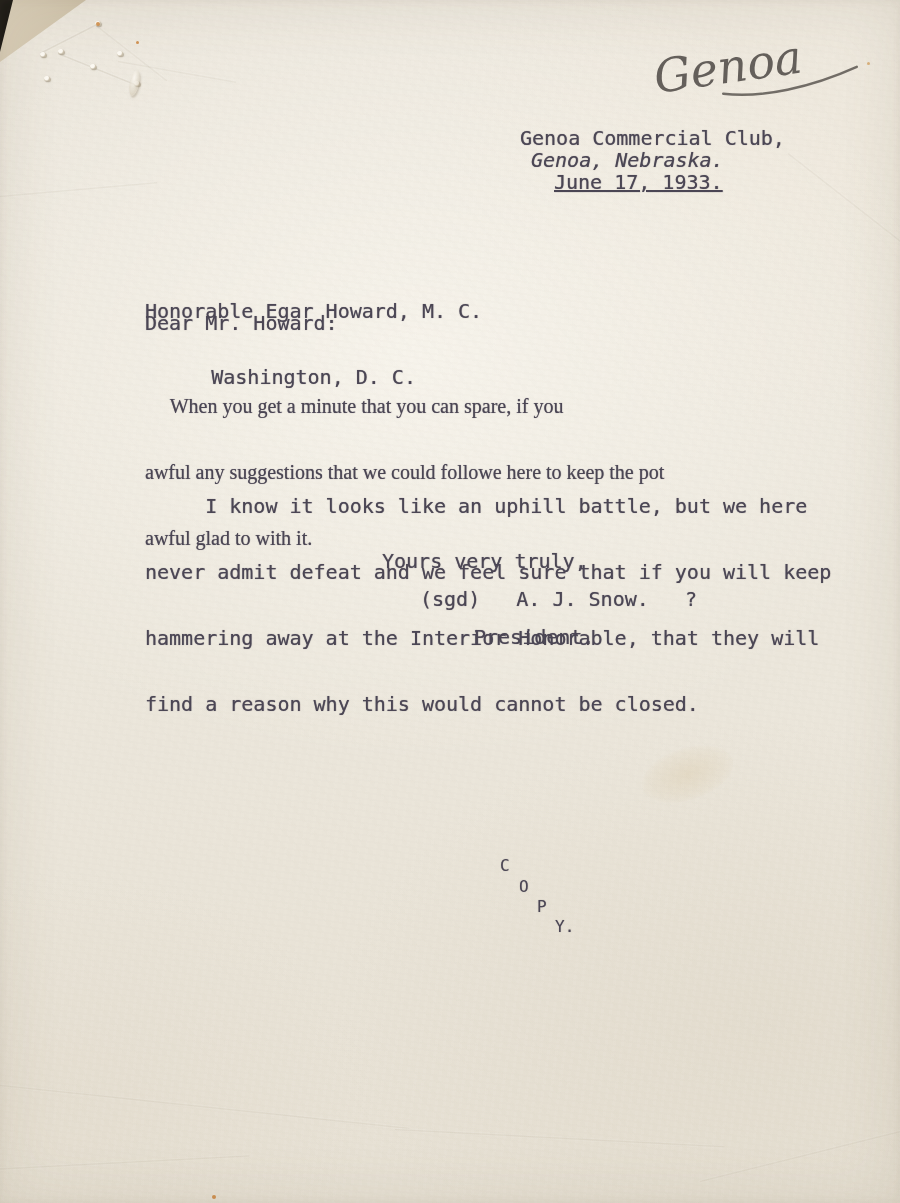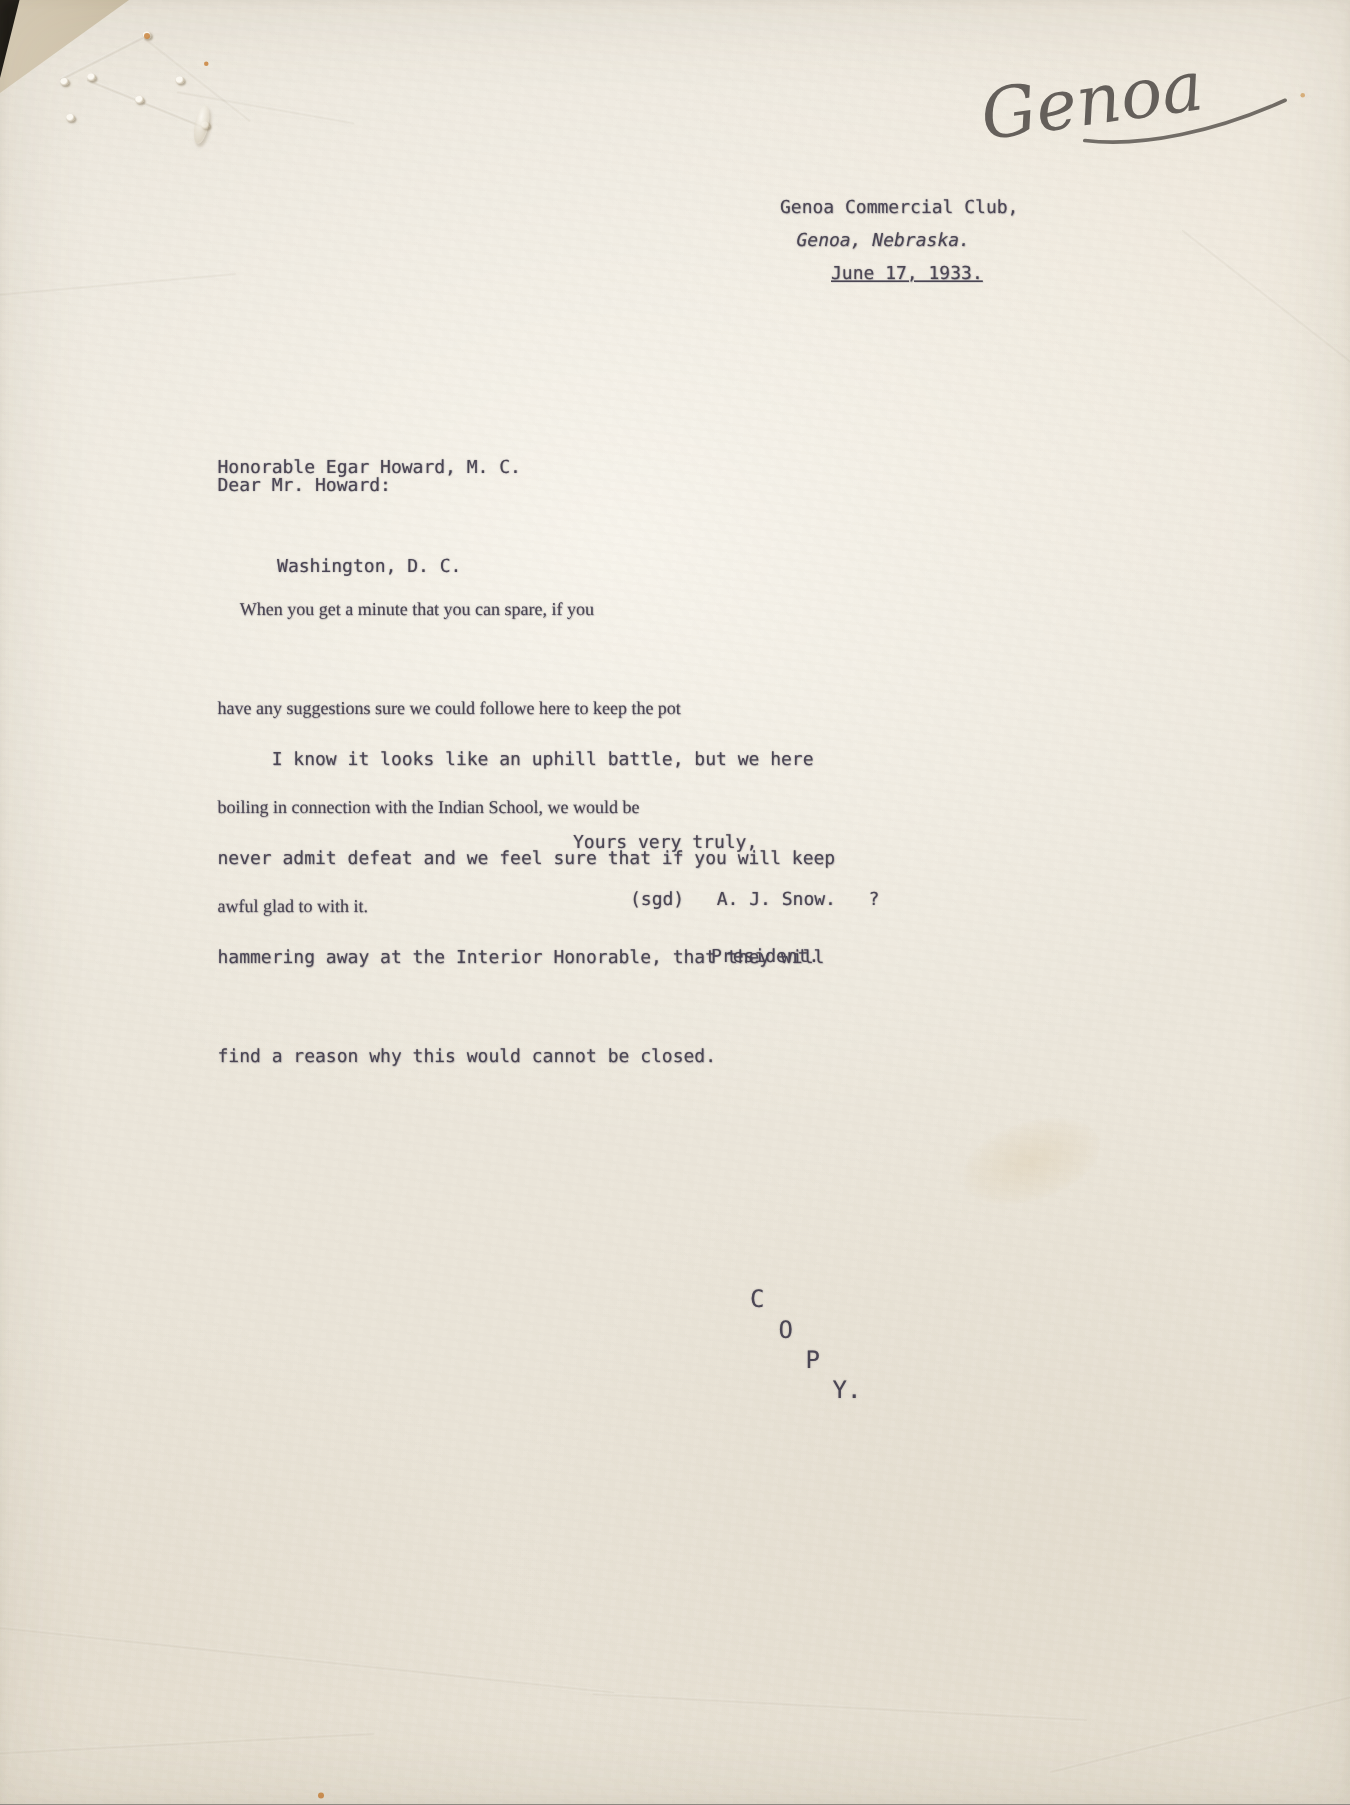--- a/index.html
+++ b/index.html
@@ -17,21 +17,21 @@
   .texture{
     position:absolute;inset:0;pointer-events:none;opacity:.6;
     background:
       repeating-linear-gradient(8deg, rgba(177,166,144,0.028) 0 2px, transparent 2px 6px),
       repeating-linear-gradient(98deg, rgba(255,255,255,0.05) 0 3px, transparent 3px 8px),
       repeating-linear-gradient(52deg, rgba(190,180,158,0.02) 0 4px, transparent 4px 11px);
   }
   .vignette{position:absolute;inset:0;pointer-events:none;box-shadow:inset 0 0 60px rgba(125,110,85,0.14), inset 0 0 8px rgba(125,110,85,0.08);}
   
   .tw{
-    position:absolute;font-size:12px;line-height:22px;color:#4b4654;
+    position:absolute;font-size:20px;line-height:22px;color:#4b4654;
     white-space:pre;text-shadow:0 0 1px rgba(75,70,84,0.55), 0.4px 0.4px 0.6px rgba(75,70,84,0.25);
   }
   .tw div{height:22px;}
   
   .lh-org{left:520px;top:127px;}
   .lh-loc{left:531px;top:149px;font-style:italic;}
   .lh-date{left:554px;top:171px;text-decoration:underline;}
   .recipient{left:145px;top:256px;text-align:center;}
   .salutation{left:145px;top:312px;}
   .para1{left:145px;top:351px;font-family:Liberation Serif, serif;}
@@ -121,22 +121,21 @@
 
   <div class="tw recipient">
     <div>Honorable Egar Howard, M. C.</div>
     <div>Washington, D. C.</div>
   </div>
 
   <div class="tw salutation">Dear Mr. Howard:</div>
 
   <div class="tw para1">
     <div>     When you get a minute that you can spare, if you</div>
-    <div>have any suggestions sure we could followe here to keep the pot</div>
-    <div>boiling in connection with the Indian School, we would be</div>
+    <div>awful any suggestions that we could followe here to keep the pot</div>
     <div>awful glad to with it.</div>
   </div>
 
   <div class="tw para2">
     <div>     I know it looks like an uphill battle, but we here</div>
     <div>never admit defeat and we feel sure that if you will keep</div>
     <div>hammering away at the Interior Honorable, that they will</div>
     <div>find a reason why this would cannot be closed.</div>
   </div>
 

